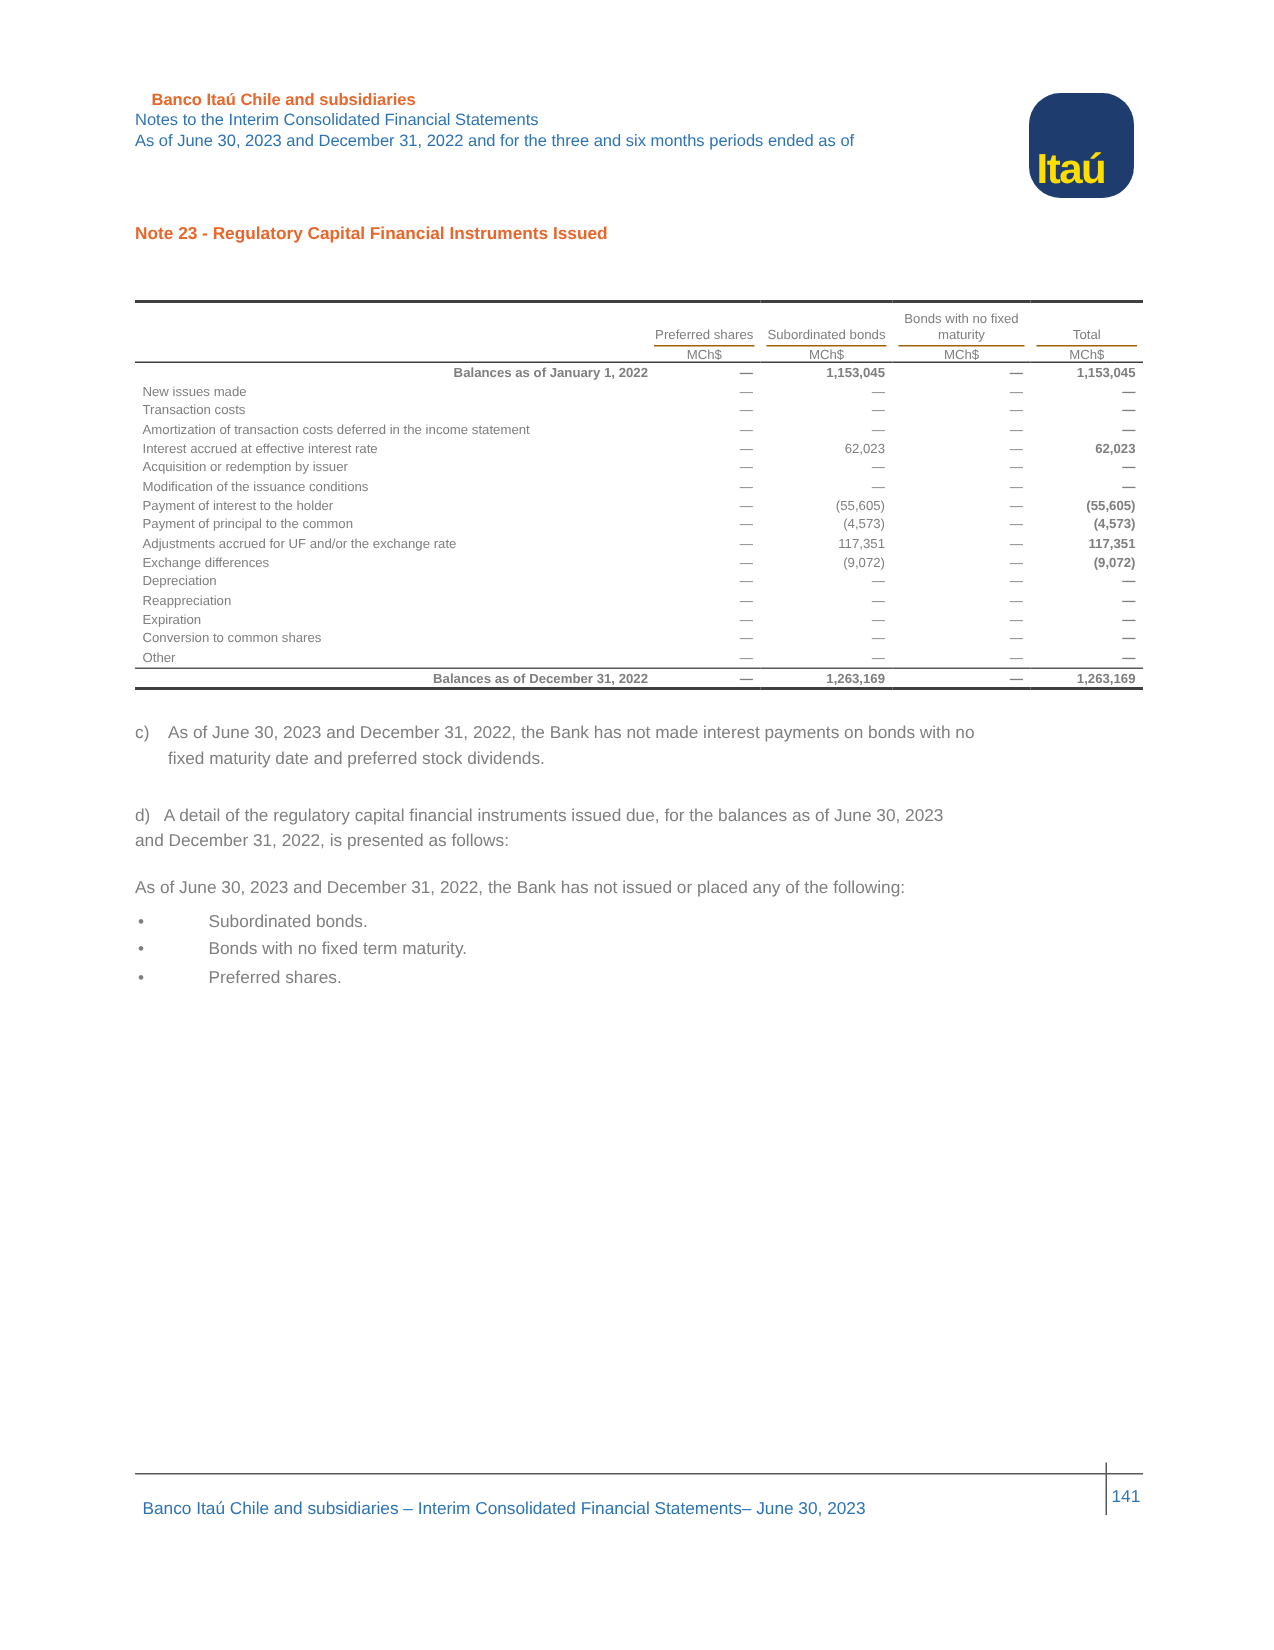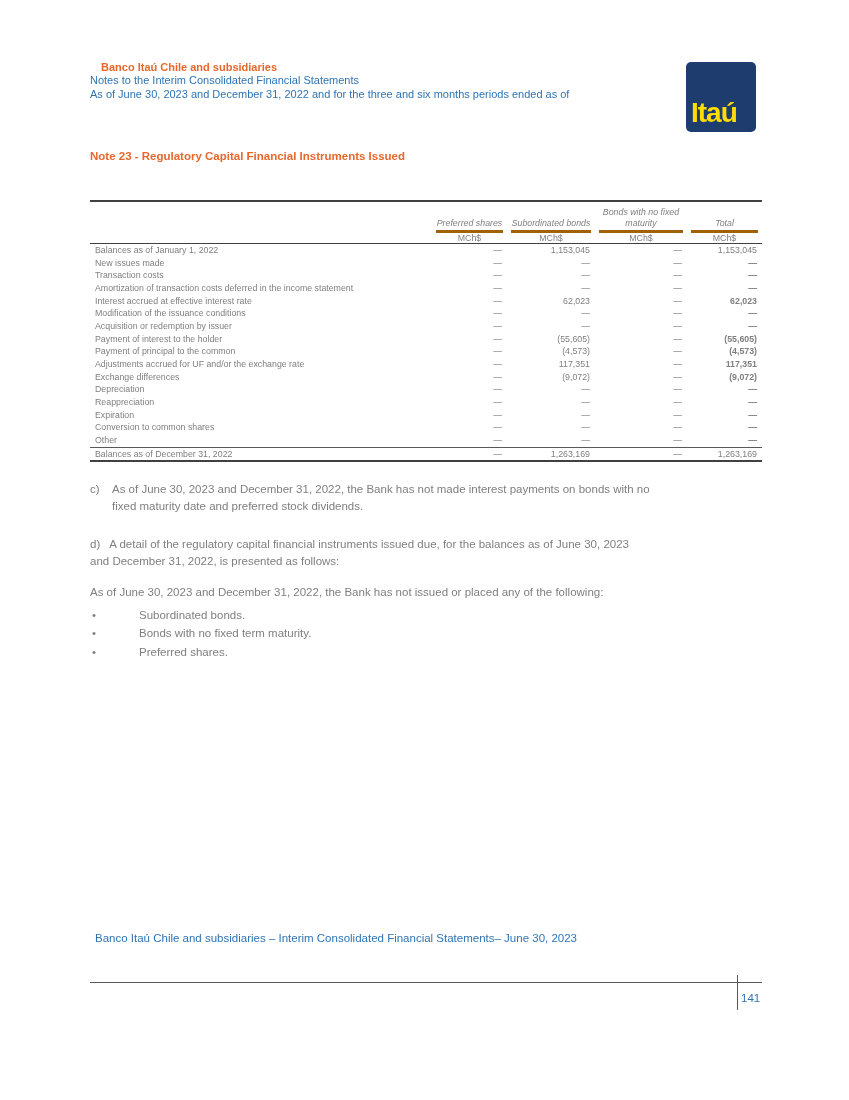--- a/index.html
+++ b/index.html
@@ -8,21 +8,21 @@
     font-family:"Liberation Sans", sans-serif; overflow:hidden;
   }
 
   
   .header-text { position:absolute; left:90px; top:60px; width:600px; }
   .company { color:#E8672C; font-weight:bold; font-size:11px; line-height:14px;padding-left:11px; }
   .hline   { color:#2E74B5; font-weight:normal; font-size:11px; line-height:13.8px; }
 
   .logo {
     position:absolute; left:686px; top:62px; width:70px; height:70px;
-    background:#1E3C6E; border-radius:5px;
+    background:#1E3C6E; border-radius:21px;
   }
   .logo span {
     position:absolute; left:5px; bottom:4px; color:#FFDD00;
     font-size:28px; font-weight:bold; letter-spacing:-1px; line-height:30px;
   }
 
   
   .note-title {
     position:absolute; left:90px; top:150px; margin:0;
     font-size:11.5px; font-weight:bold; color:#E8672C;
@@ -38,34 +38,33 @@
   .fin-table col.c-lbl { width:342px; }
   .fin-table col.c-1   { width:75px; }
   .fin-table col.c-2   { width:88px; }
   .fin-table col.c-3   { width:92px; }
   .fin-table col.c-4   { width:75px; }
 
   .fin-table thead th { vertical-align:bottom; font-weight:normal; padding:0; }
   .colhead {
     display:block; margin:4px 4px 0 4px; padding:1px 0 2px 0;
     text-align:center; line-height:10.5px;
-    border-bottom:3px solid #a16207;
-    font-style:italic;
+    border-bottom:1px solid #a16207;
   }
   .unit-row th {
     text-align:center; font-weight:bold;
     padding:1px 0 2px 0;
     border-bottom:1.5px solid #404040;
   }
 
   .fin-table tbody td { padding:0; line-height:12.65px; white-space:nowrap; overflow:hidden; }
   .fin-table td.lbl { text-align:left; padding-left:5px; }
   .fin-table td.num { text-align:right; padding-right:5px; }
   .fin-table td.total-col { font-weight:bold; }
-  .fin-table tr.bold-row td { font-weight:normal; }
+  .fin-table tr.bold-row td { font-weight:bold;text-align:right; }
   .fin-table tr.total-row td { border-top:1px solid #595959; border-bottom:2.5px solid #404040; }
 
   
   .para {
     position:absolute; left:90px; width:680px; margin:0;
     font-size:11.5px; line-height:17.3px; color:#7F7F7F;
   }
   .para .body { white-space:pre-line; }
   .para-c { top:481px; padding-left:22px; }
   .para-c .marker { position:absolute; left:0; top:0; }
@@ -73,21 +72,21 @@
   .para-d .marker { margin-right:9px; }
   .para-plain { top:584px; }
 
   
   .bullets { position:absolute; left:92px; top:609px; margin:0; padding:0; list-style:none; }
   .bullets li { display:flex; height:18.4px; font-size:11.5px; color:#7F7F7F; }
   .bullets .dot { width:47px; font-size:11.5px; }
 
   
   .footer-rule { position:absolute; left:90px; top:982px; width:672px; border-top:1px solid #595959; }
-  .footer-text { position:absolute; left:95px; top:932px; font-size:11.5px; color:#2E74B5; }
+  .footer-text { position:absolute; left:95px; top:1000px; font-size:11.5px; color:#2E74B5; }
   .page-num-sep { position:absolute; left:737px; top:975px; height:35px; border-left:1px solid #595959; }
   .page-num { position:absolute; left:741px; top:992px; font-size:11.5px; color:#2E74B5; }
 </style>
 </head>
 <body>
 
 <div class="page">
 
   <div class="header-text">
     <div class="company">Banco Itaú Chile and subsidiaries</div>
@@ -162,28 +161,28 @@
           <td class="num total-col">—</td>
         </tr>
         <tr>
           <td class="lbl">Interest accrued at effective interest rate</td>
           <td class="num">—</td>
           <td class="num">62,023</td>
           <td class="num">—</td>
           <td class="num total-col">62,023</td>
         </tr>
         <tr>
+          <td class="lbl">Acquisition or redemption by issuer</td>
+          <td class="num">—</td>
+          <td class="num">—</td>
+          <td class="num">—</td>
+          <td class="num total-col">—</td>
+        </tr>
+        <tr>
           <td class="lbl">Modification of the issuance conditions</td>
-          <td class="num">—</td>
-          <td class="num">—</td>
-          <td class="num">—</td>
-          <td class="num total-col">—</td>
-        </tr>
-        <tr>
-          <td class="lbl">Acquisition or redemption by issuer</td>
           <td class="num">—</td>
           <td class="num">—</td>
           <td class="num">—</td>
           <td class="num total-col">—</td>
         </tr>
         <tr>
           <td class="lbl">Payment of interest to the holder</td>
           <td class="num">—</td>
           <td class="num">(55,605)</td>
           <td class="num">—</td>

